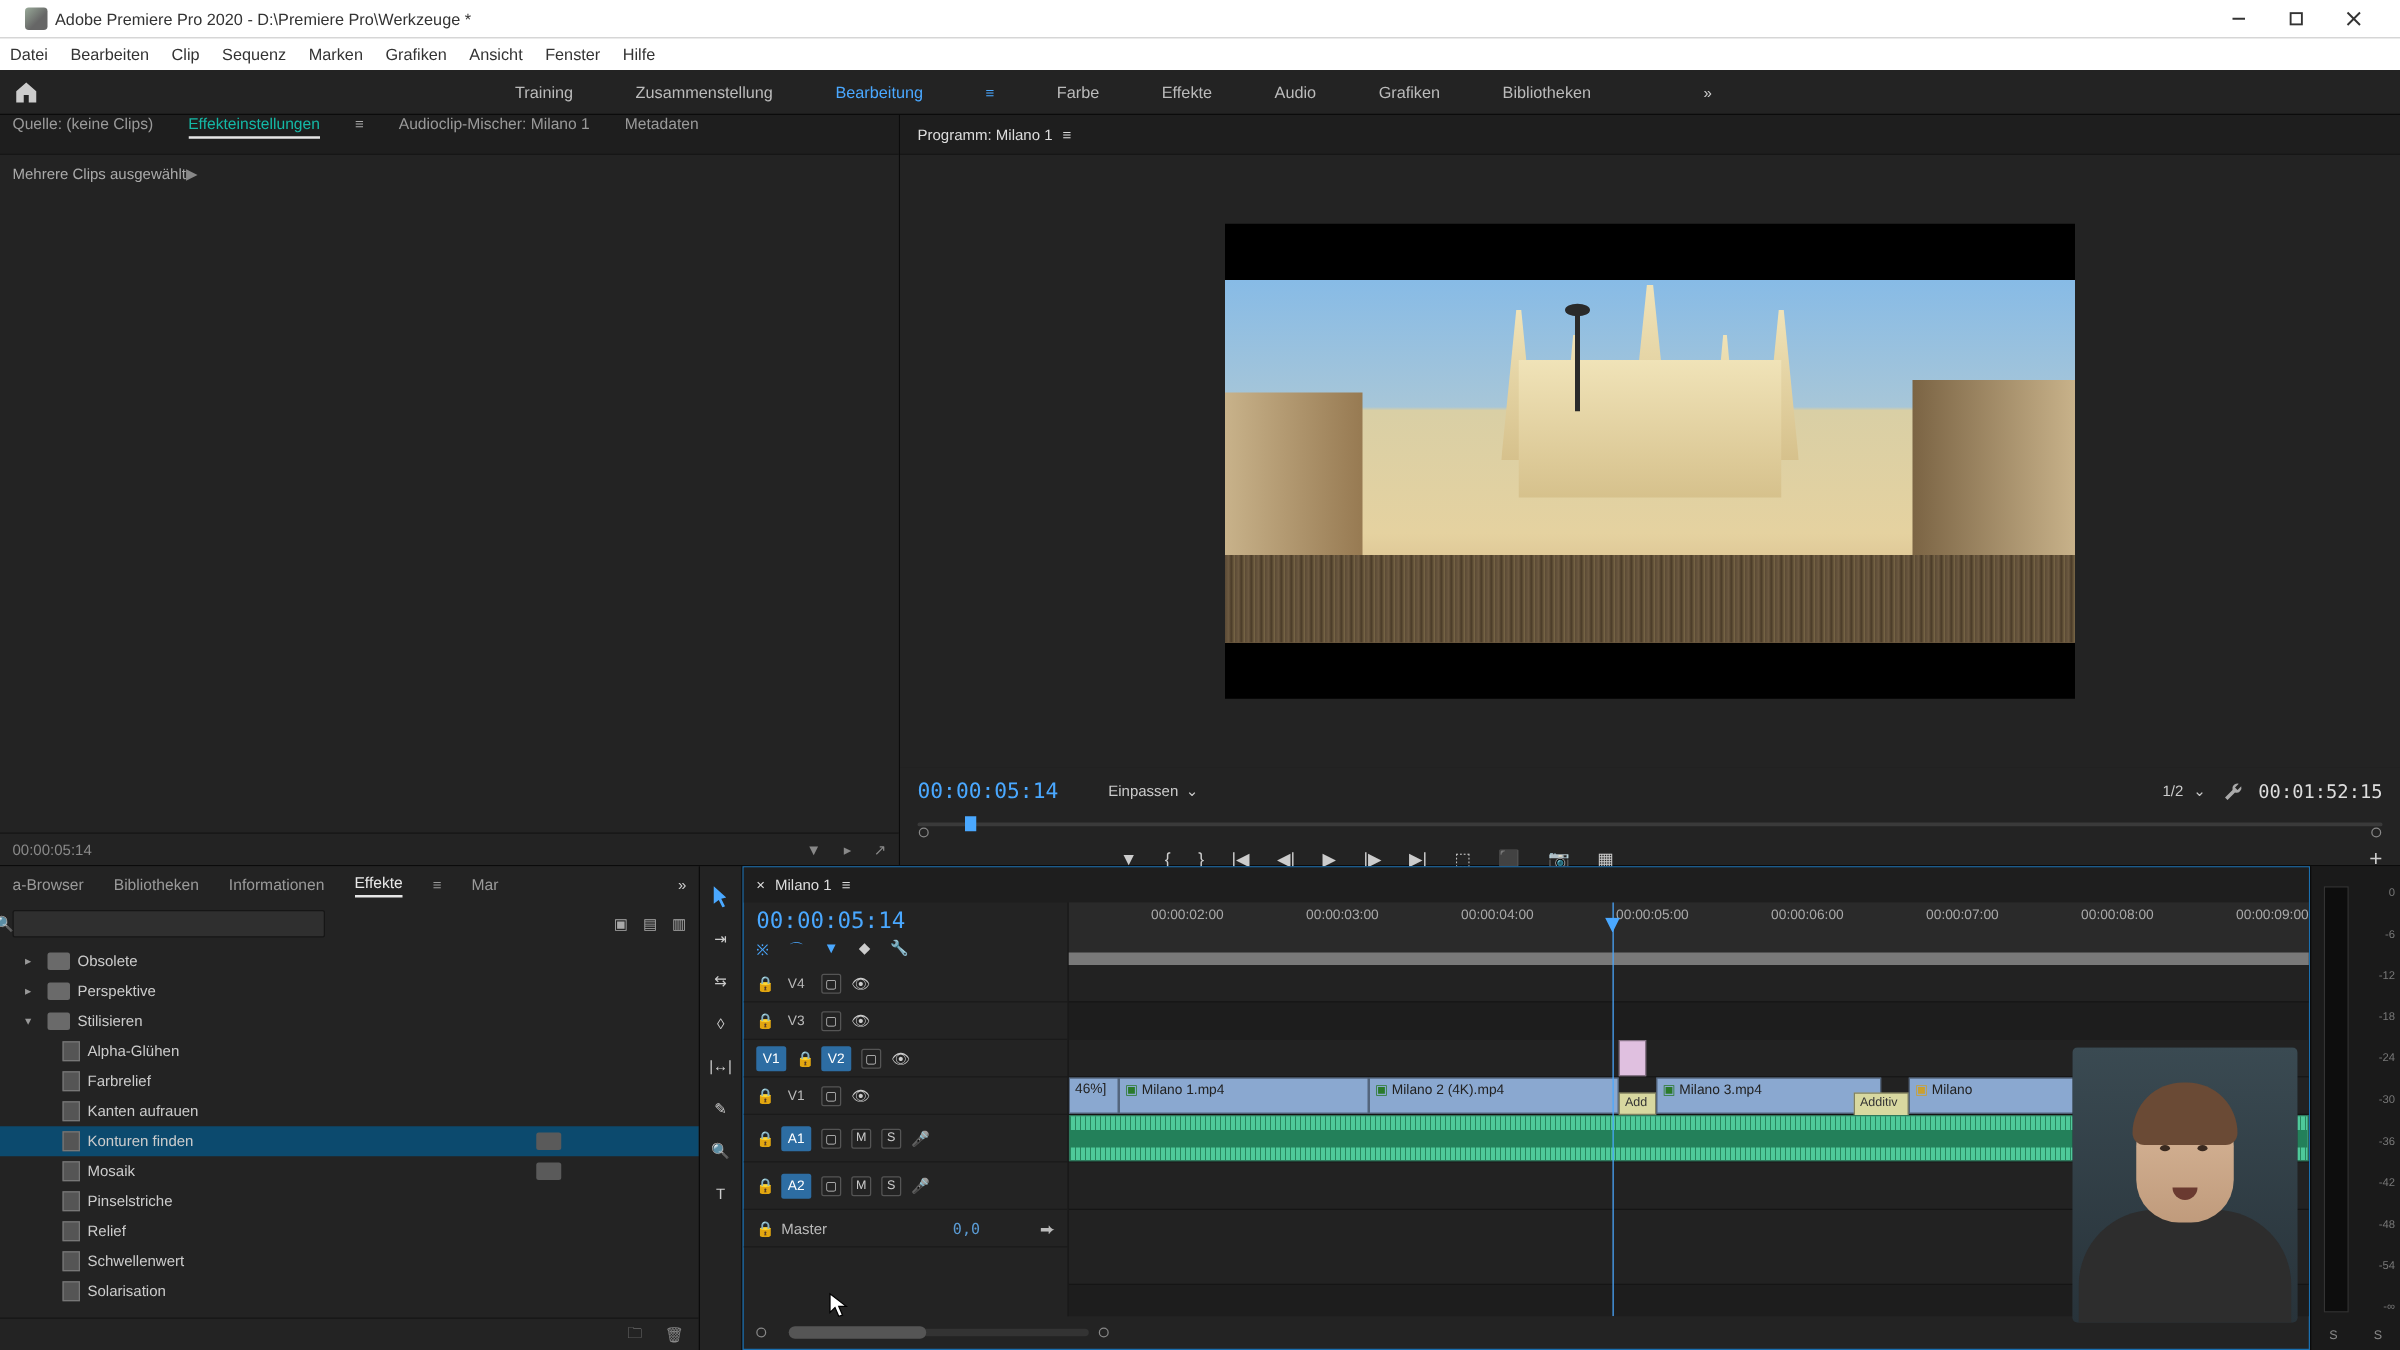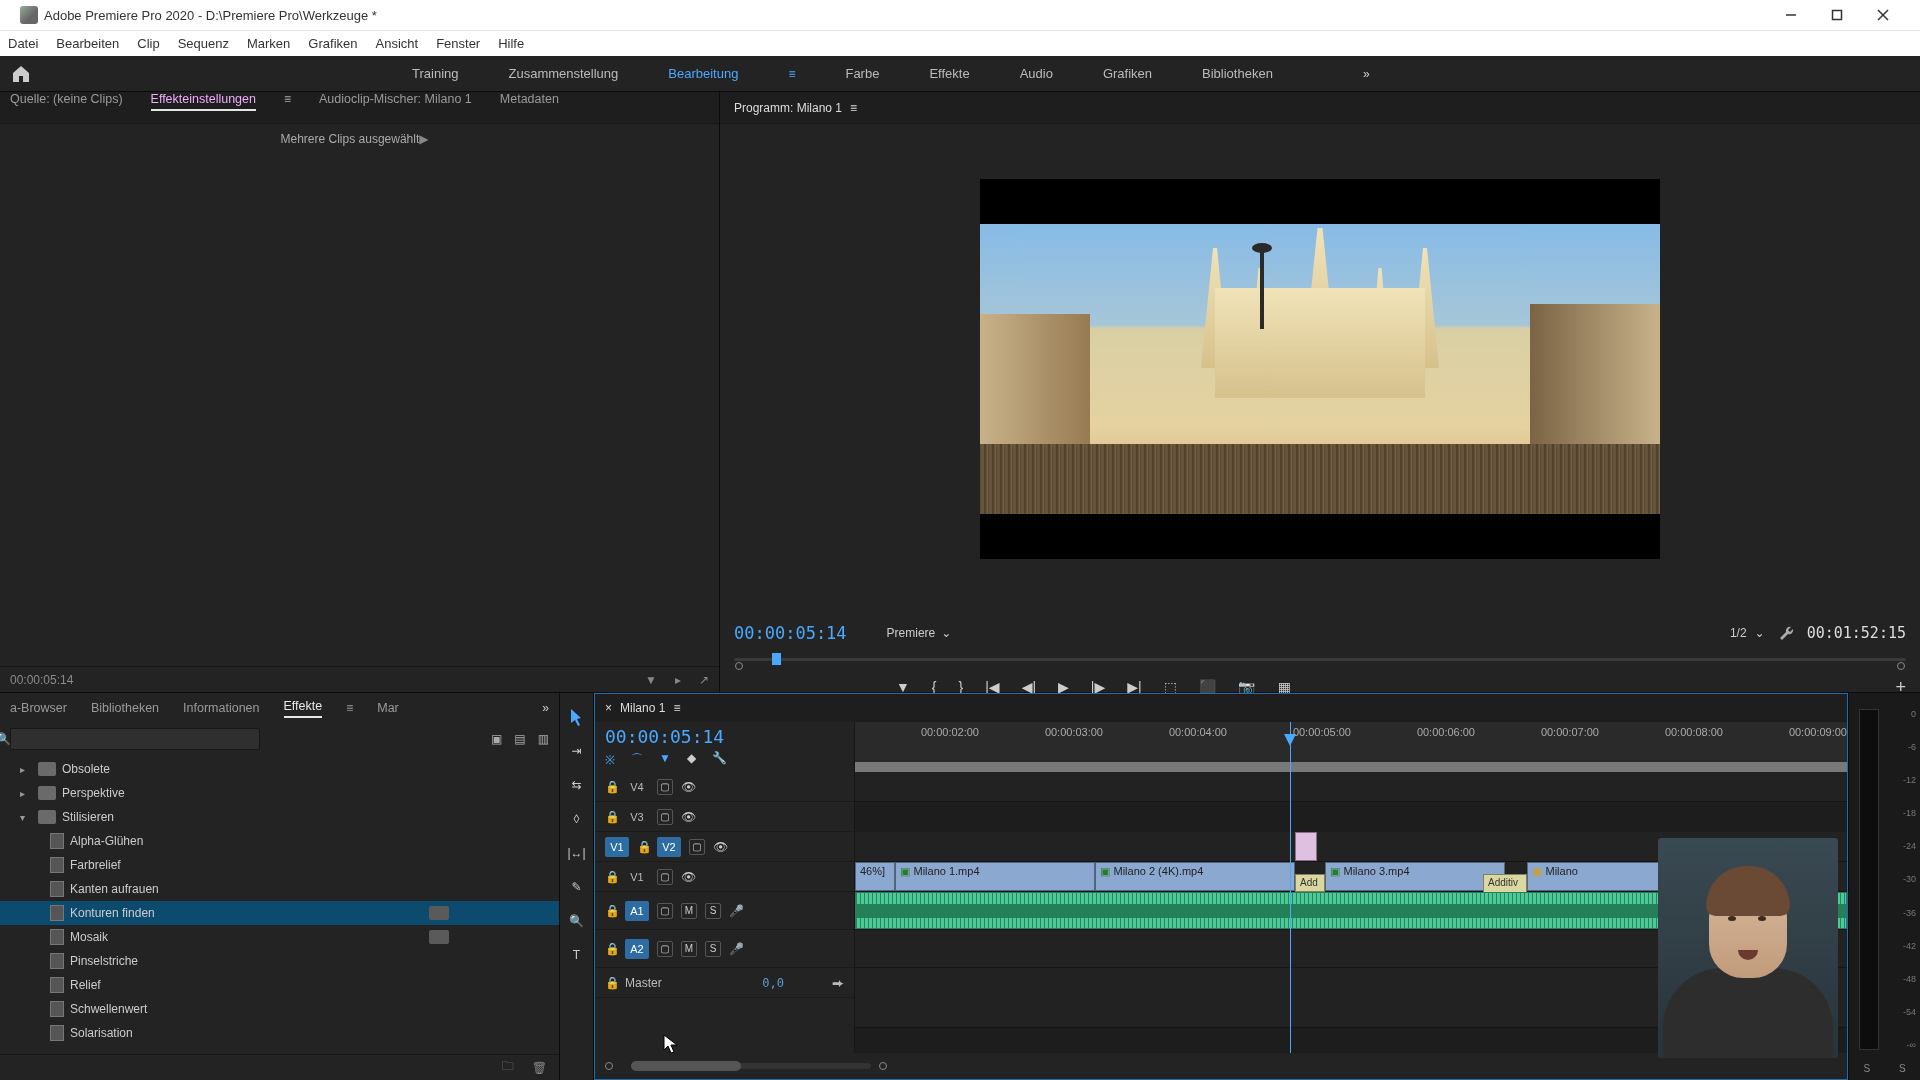--- a/index.html
+++ b/index.html
@@ -15,24 +15,24 @@
 .home-icon{width:22px;height:20px;cursor:pointer;color:#ccc}
 .workspaces{display:flex;margin-left:380px;gap:50px;align-items:center;color:#bbb}
 .ws-tab{font-size:13px;cursor:pointer}
 .ws-tab.active{color:#4aa8ff}
 .ws-burger{color:#4aa8ff}
 .ws-overflow{margin-left:40px;color:#ccc;cursor:pointer}
 .main{display:flex;height:600px}
 .left-col{width:720px;display:flex;flex-direction:column;border-right:1px solid #0b0b0b}
 .tabrow{height:32px;display:flex;align-items:flex-start;padding:0 10px;gap:28px;background:#1e1e1e;border-bottom:1px solid #161616}
 .tab{font-size:12.5px;color:#9a9a9a;cursor:pointer}
-.tab.active{color:#f0abfc;border-bottom:2px solid #e6e6e6;padding-bottom:3px}
+.tab.active{color:#14b8a6;border-bottom:2px solid #e6e6e6;padding-bottom:3px}
 .tab-burger{color:#aaa}
 .panel-body{flex:1;background:#232323;padding:8px 10px}
-.panel-info{color:#aaa;font-size:12px;display:flex;align-items:center;justify-content:center;padding-right:10px}
+.panel-info{color:#aaa;font-size:12px;display:flex;align-items:center;justify-content:flex-start;padding-right:10px}
 .panel-info .arrow{color:#888}
 .panel-footer{height:26px;background:#232323;display:flex;align-items:center;padding:0 10px;color:#8a8a8a;border-top:1px solid #161616}
 .panel-footer .fx-icons{margin-left:auto;display:flex;gap:18px;color:#888}
 .right-col{flex:1;display:flex;flex-direction:column}
 .program-tabrow{height:32px;background:#1e1e1e;display:flex;align-items:center;padding:0 14px;color:#ddd;border-bottom:1px solid #161616}
 .program-tabrow .ptab{display:flex;align-items:center;gap:8px}
 .program-viewer{flex:1;background:#232323;display:flex;align-items:center;justify-content:center}
 .video-canvas{width:680px;height:380px;background:#000;display:flex;align-items:center;justify-content:center;position:relative}
 .video-frame{width:680px;height:290px;background:linear-gradient(#87bbe6 0%,#a7c6d8 35%,#d9cfa5 36%,#e5d2a0 70%,#cba879 100%);position:relative;overflow:hidden}
 .cathedral{position:absolute;left:50%;top:4px;transform:translateX(-50%);width:330px;height:180px}
@@ -244,21 +244,21 @@
           </div>
           <div class="lamp"></div>
           <div class="crowd"></div>
         </div>
       </div>
     </div>
     <div class="program-ctrl">
       <div class="pc-row1">
         <span class="timecode-blue">00:00:05:14</span>
         <div class="fit-dd">
-          <span>Premiere</span>
+          <span>Einpassen</span>
             <span>⌄</span>
         </div>
         <div class="res-dd">
           <span>1/2</span>
             <span>⌄</span>
         </div>
         <span class="wrench">
           <svg width="16" height="16" viewBox="0 0 16 16">
               <path d="M14 4a4 4 0 0 1-5 5L3 15l-2-2 6-6a4 4 0 0 1 5-5l-3 3 2 2 3-3z" fill="currentColor"></path>
             </svg>

